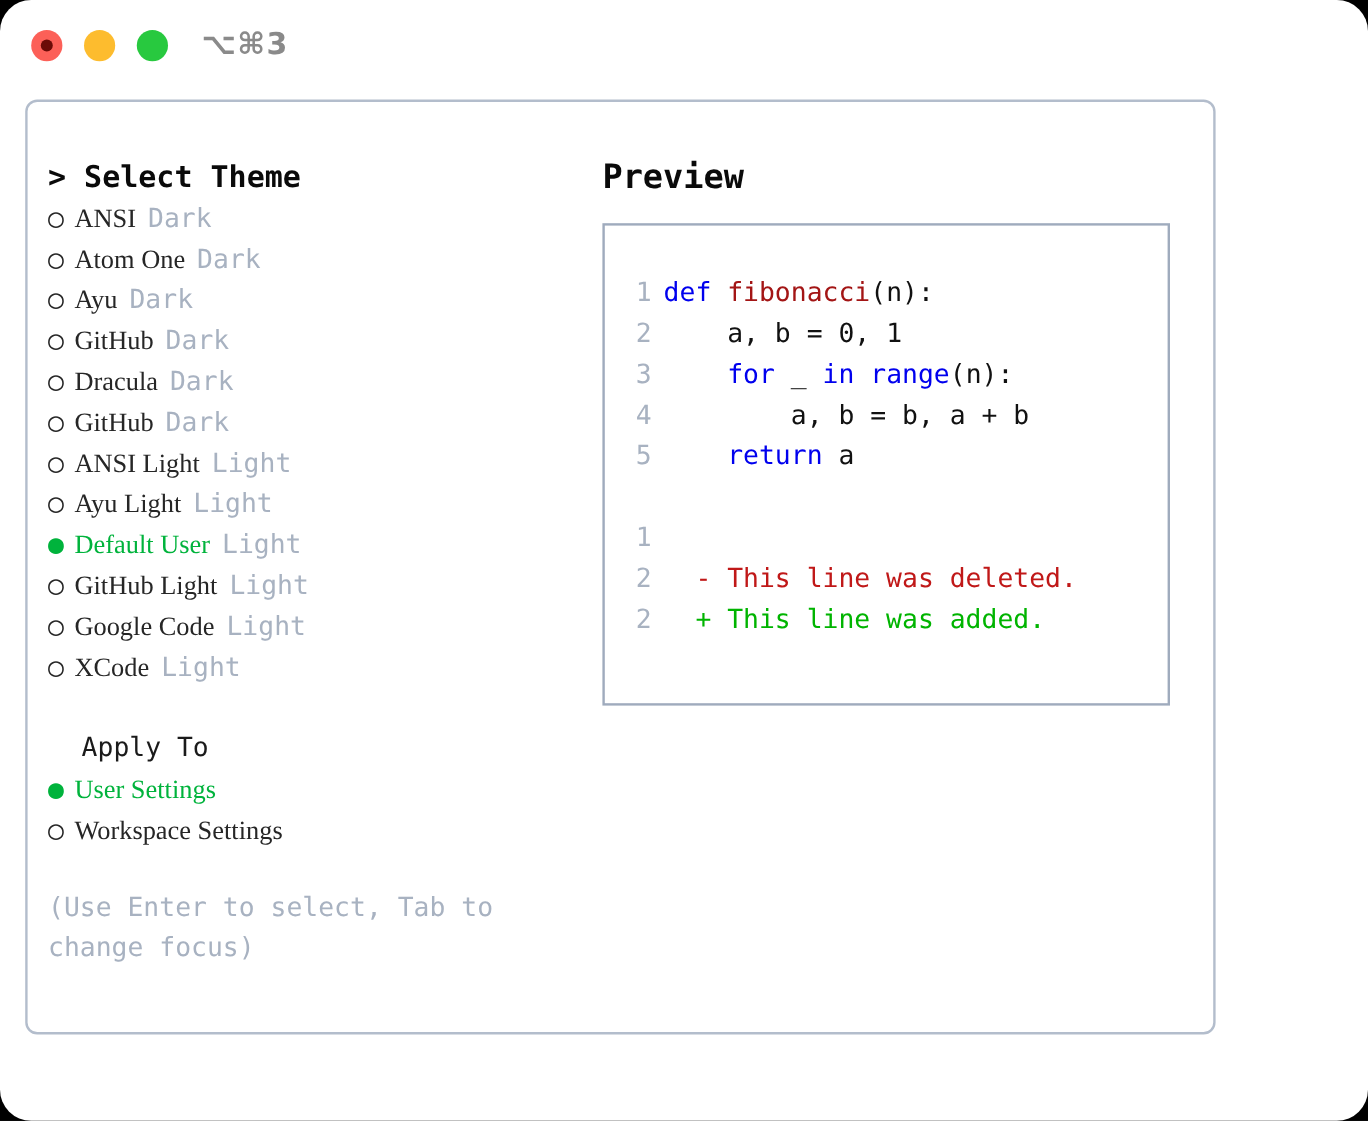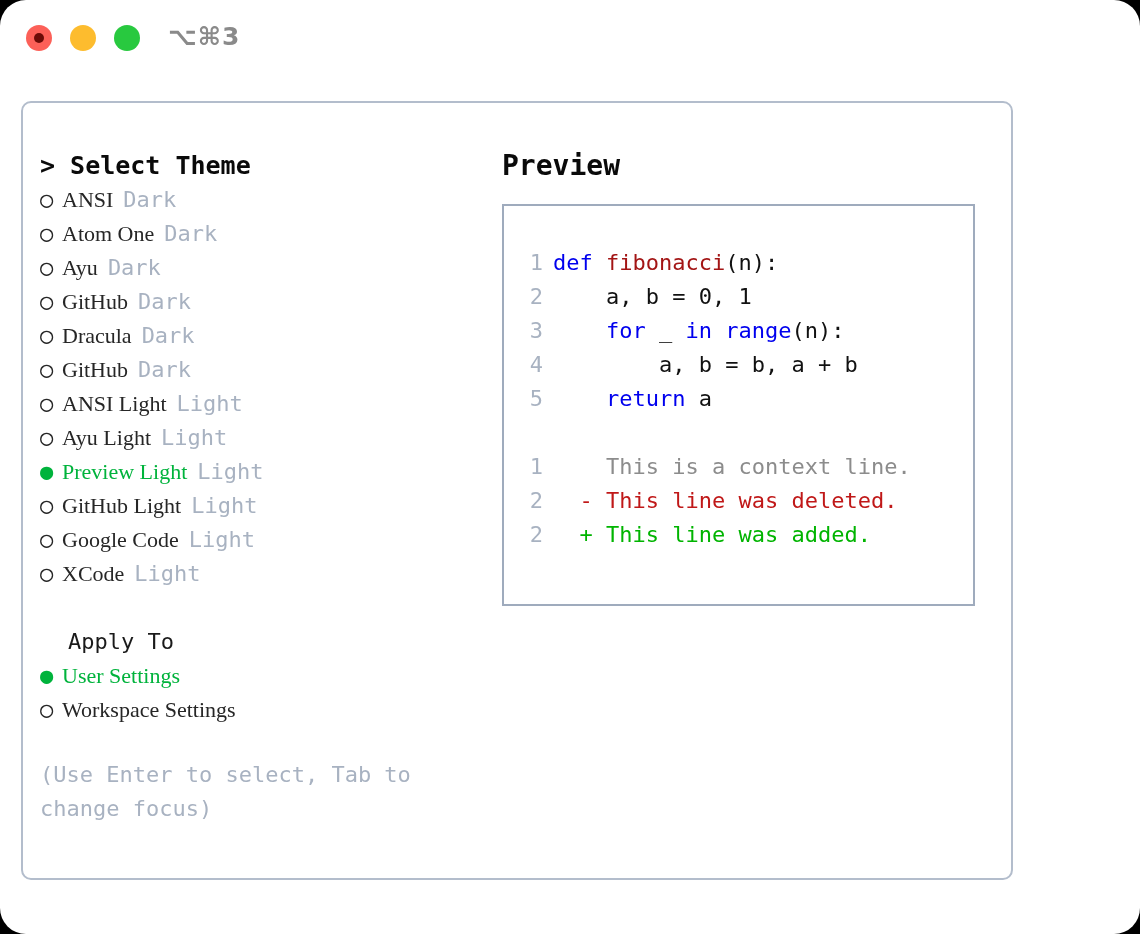--- a/index.html
+++ b/index.html
@@ -60,21 +60,21 @@
     font-size: 25px;
     font-weight: 700;
     color: #8a8a8a;
     letter-spacing: 1px;
     font-family: "DejaVu Sans", sans-serif;
   }
 
   
   .panel {
     position: absolute;
-    left: 21px; top: 101px;
+    left: 21px; top: 83px;
     width: 992px;
     height: 779px;
     border: 2px solid #b3bdcc;
     border-radius: 10px;
     box-sizing: border-box;
     background: #fff;
   }
 
   
   .left-col {
@@ -203,21 +203,21 @@
       <div class="header-row">&gt; Select Theme</div>
       <div id="theme-list">
           <div class="opt-row"><span class="bullet">○</span><span class="opt-label">ANSI</span><span class="opt-cat">Dark</span></div>
           <div class="opt-row"><span class="bullet">○</span><span class="opt-label">Atom One</span><span class="opt-cat">Dark</span></div>
           <div class="opt-row"><span class="bullet">○</span><span class="opt-label">Ayu</span><span class="opt-cat">Dark</span></div>
           <div class="opt-row"><span class="bullet">○</span><span class="opt-label">GitHub</span><span class="opt-cat">Dark</span></div>
           <div class="opt-row"><span class="bullet">○</span><span class="opt-label">Dracula</span><span class="opt-cat">Dark</span></div>
           <div class="opt-row"><span class="bullet">○</span><span class="opt-label">GitHub</span><span class="opt-cat">Dark</span></div>
           <div class="opt-row"><span class="bullet">○</span><span class="opt-label">ANSI Light</span><span class="opt-cat">Light</span></div>
           <div class="opt-row"><span class="bullet">○</span><span class="opt-label">Ayu Light</span><span class="opt-cat">Light</span></div>
-          <div class="opt-row selected"><span class="bullet sel">●</span><span class="opt-label">Preview Light</span><span class="opt-cat">Light</span></div>
+          <div class="opt-row selected"><span class="bullet sel">●</span><span class="opt-label">Default User</span><span class="opt-cat">Light</span></div>
           <div class="opt-row"><span class="bullet">○</span><span class="opt-label">GitHub Light</span><span class="opt-cat">Light</span></div>
           <div class="opt-row"><span class="bullet">○</span><span class="opt-label">Google Code</span><span class="opt-cat">Light</span></div>
           <div class="opt-row"><span class="bullet">○</span><span class="opt-label">XCode</span><span class="opt-cat">Light</span></div>
         </div>
 
       <div class="spacer-row"></div>
 
       <div class="section-head">Apply To</div>
       <div id="apply-list">
           <div class="opt-row selected"><span class="bullet sel">●</span><span class="opt-label">User Settings</span></div>
@@ -230,21 +230,21 @@
     <div class="right-col">
       <div class="preview-title">Preview</div>
       <div class="preview-box">
         <div class="code" id="code-area">
             <div class="code-line"><span class="lineno">1</span><span class="tok-kw">def </span><span class="tok-fn">fibonacci</span><span class="tok-plain">(n):</span></div>
             <div class="code-line"><span class="lineno">2</span><span class="tok-plain">    a, b = </span><span class="tok-num">0</span><span class="tok-plain">, </span><span class="tok-num">1</span></div>
             <div class="code-line"><span class="lineno">3</span><span class="tok-plain">    </span><span class="tok-kw">for</span><span class="tok-plain"> _ </span><span class="tok-kw">in</span><span class="tok-plain"> </span><span class="tok-kw">range</span><span class="tok-plain">(n):</span></div>
             <div class="code-line"><span class="lineno">4</span><span class="tok-plain">        a, b = b, a + b</span></div>
             <div class="code-line"><span class="lineno">5</span><span class="tok-plain">    </span><span class="tok-kw">return</span><span class="tok-plain"> a</span></div>
             <div class="blank-line"></div>
-            <div class="code-line"><span class="lineno">1</span><span class="d-ctx">    </span><span class="d-ctx">This is a context line.</span></div>
+            <div class="code-line"><span class="lineno">1</span><span class="d-ctx">    </span></div>
             <div class="code-line"><span class="lineno">2</span><span class="d-del">  - </span><span class="d-del">This line was deleted.</span></div>
             <div class="code-line"><span class="lineno">2</span><span class="d-add">  + </span><span class="d-add">This line was added.</span></div>
           </div>
       </div>
     </div>
 
   </div>
 </div>
 
 </body></html>

